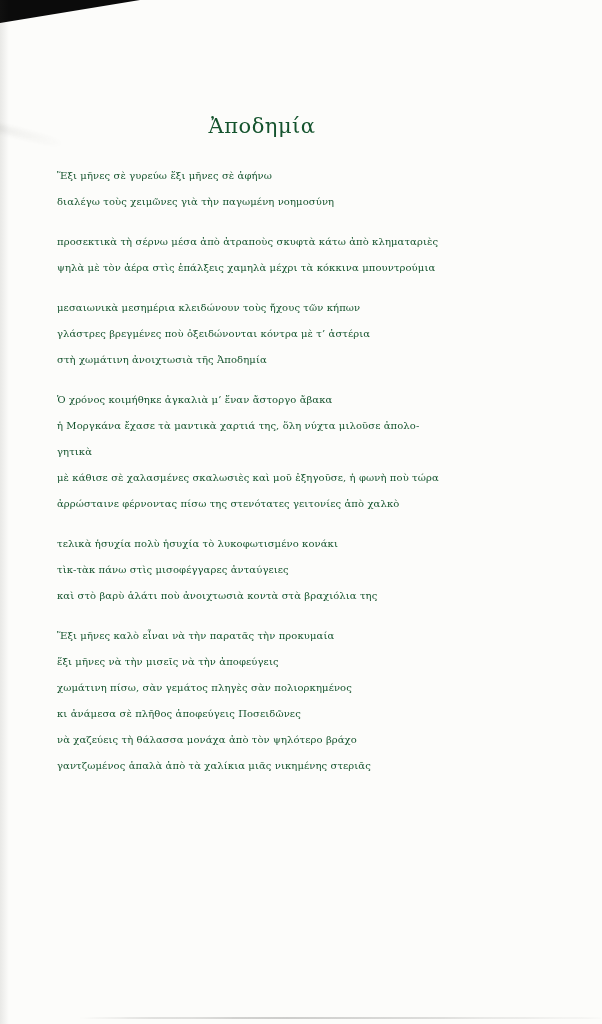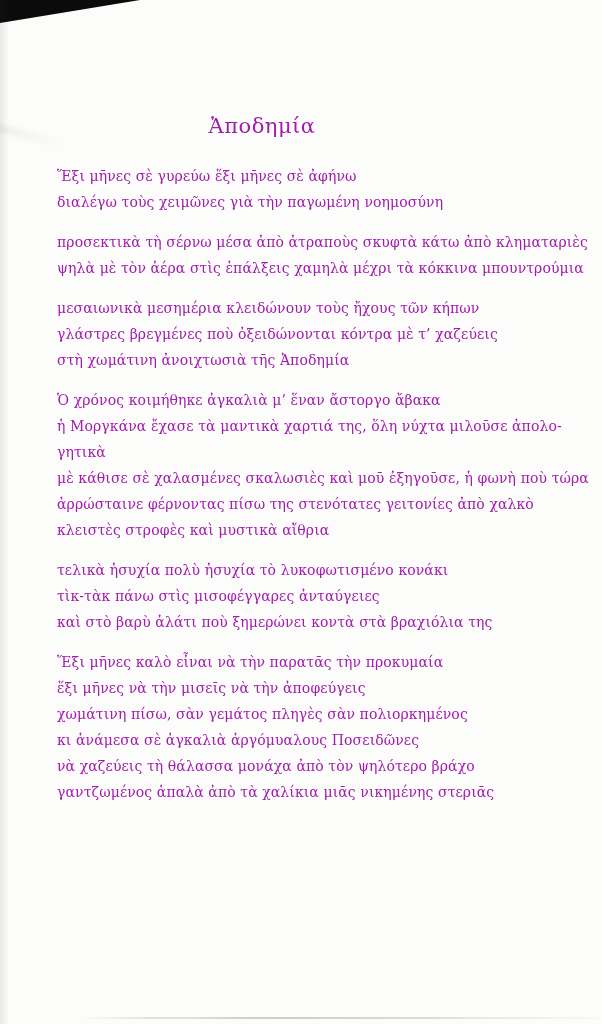--- a/index.html
+++ b/index.html
@@ -7,21 +7,21 @@
     padding: 0;
     background: #ffffff;
   }
   .page {
     position: relative;
     width: 602px;
     height: 1024px;
     background: #fcfcfa;
     overflow: hidden;
     font-family: "DejaVu Serif", "Liberation Serif", serif;
-    color: #a21caf;
+    color: #14532d;
   }
   
   .corner-artifact {
     position: absolute;
     top: 0; left: 0;
     width: 140px; height: 23px;
     background: #0b0b0b;
     clip-path: polygon(0 0, 100% 0, 0 100%);
     filter: blur(0.5px);
   }
@@ -64,21 +64,21 @@
     letter-spacing: 0.5px;
   }
   .poem-body {
     margin: 23px 0 0 57px;
   }
   .stanza {
     margin: 0 0 14px 0;
   }
   .stanza p {
     margin: 0;
-    font-size: 14px;
+    font-size: 10px;
     line-height: 26px;
     letter-spacing: 0.1px;
     white-space: nowrap;
   }
 </style>
 </head>
 <body>
 
 <div class="page">
 
@@ -95,44 +95,43 @@
       <p>διαλέγω τοὺς χειμῶνες γιὰ τὴν παγωμένη νοημοσύνη</p>
     </div>
 
     <div class="stanza">
       <p>προσεκτικὰ τὴ σέρνω μέσα ἀπὸ ἀτραποὺς σκυφτὰ κάτω ἀπὸ κληματαριὲς</p>
       <p>ψηλὰ μὲ τὸν ἀέρα στὶς ἐπάλξεις χαμηλὰ μέχρι τὰ κόκκινα μπουντρούμια</p>
     </div>
 
     <div class="stanza">
       <p>μεσαιωνικὰ μεσημέρια κλειδώνουν τοὺς ἤχους τῶν κήπων</p>
-      <p>γλάστρες βρεγμένες ποὺ ὀξειδώνονται κόντρα μὲ τ’ χαζεύεις</p>
+      <p>γλάστρες βρεγμένες ποὺ ὀξειδώνονται κόντρα μὲ τ’ ἀστέρια</p>
       <p>στὴ χωμάτινη ἀνοιχτωσιὰ τῆς Ἀποδημία</p>
     </div>
 
     <div class="stanza">
       <p>Ὁ χρόνος κοιμήθηκε ἀγκαλιὰ μ’ ἕναν ἄστοργο ἄβακα</p>
       <p>ἡ Μοργκάνα ἔχασε τὰ μαντικὰ χαρτιά της, ὅλη νύχτα μιλοῦσε ἀπολο-</p>
       <p>γητικὰ</p>
       <p>μὲ κάθισε σὲ χαλασμένες σκαλωσιὲς καὶ μοῦ ἐξηγοῦσε, ἡ φωνὴ ποὺ τώρα</p>
       <p>ἀρρώσταινε φέρνοντας πίσω της στενότατες γειτονίες ἀπὸ χαλκὸ</p>
-      <p>κλειστὲς στροφὲς καὶ μυστικὰ αἴθρια</p>
     </div>
 
     <div class="stanza">
       <p>τελικὰ ἡσυχία πολὺ ἡσυχία τὸ λυκοφωτισμένο κονάκι</p>
       <p>τὶκ-τὰκ πάνω στὶς μισοφέγγαρες ἀνταύγειες</p>
-      <p>καὶ στὸ βαρὺ ἁλάτι ποὺ ξημερώνει κοντὰ στὰ βραχιόλια της</p>
+      <p>καὶ στὸ βαρὺ ἁλάτι ποὺ ἀνοιχτωσιὰ κοντὰ στὰ βραχιόλια της</p>
     </div>
 
     <div class="stanza">
       <p>Ἕξι μῆνες καλὸ εἶναι νὰ τὴν παρατᾶς τὴν προκυμαία</p>
       <p>ἕξι μῆνες νὰ τὴν μισεῖς νὰ τὴν ἀποφεύγεις</p>
       <p>χωμάτινη πίσω, σὰν γεμάτος πληγὲς σὰν πολιορκημένος</p>
-      <p>κι ἀνάμεσα σὲ ἀγκαλιὰ ἀργόμυαλους Ποσειδῶνες</p>
+      <p>κι ἀνάμεσα σὲ πλῆθος ἀποφεύγεις Ποσειδῶνες</p>
       <p>νὰ χαζεύεις τὴ θάλασσα μονάχα ἀπὸ τὸν ψηλότερο βράχο</p>
       <p>γαντζωμένος ἁπαλὰ ἀπὸ τὰ χαλίκια μιᾶς νικημένης στεριᾶς</p>
     </div>
 
   </div>
 
   <div class="bottom-scan-line"></div>
 
 </div>
 

